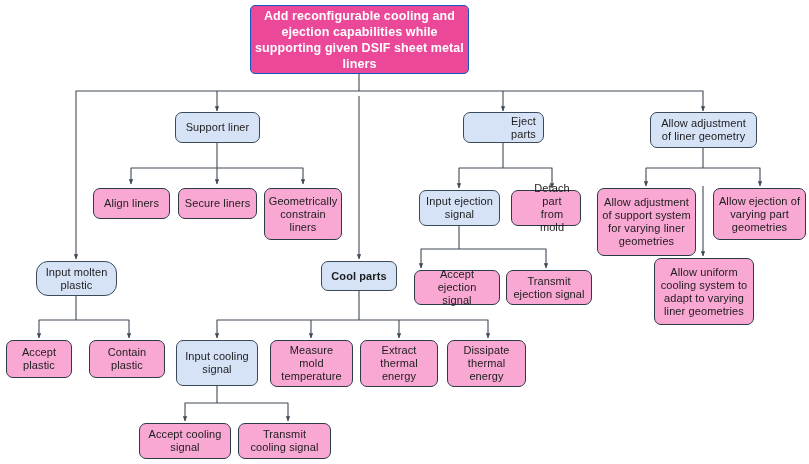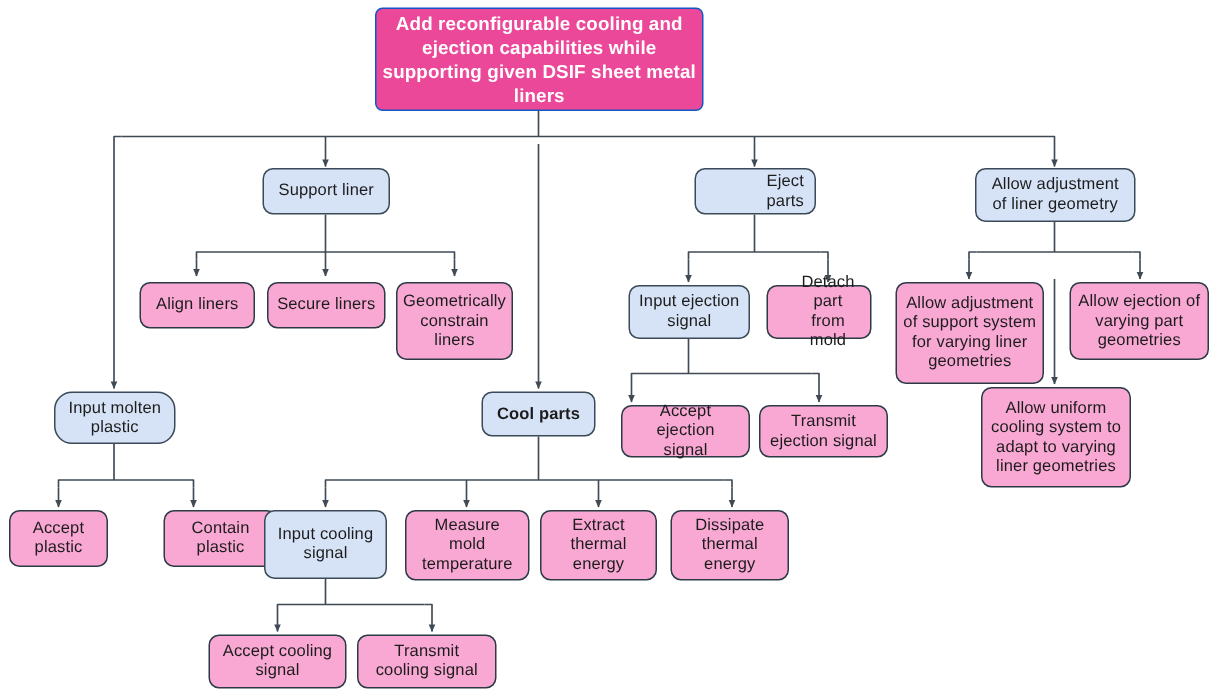--- a/index.html
+++ b/index.html
@@ -223,21 +223,21 @@
   <div class="node white" style="left:506px; top:270px; width:86px; height:35px;">
     <span class="lbl">Transmit
 ejection signal</span>
   </div>
 
   <div class="node white" style="left:6px; top:340px; width:66px; height:38px;">
     <span class="lbl">Accept
 plastic</span>
   </div>
 
-  <div class="node white" style="left:89px; top:340px; width:76px; height:38px;margin-left:20px;">
+  <div class="node white" style="left:89px; top:340px; width:76px; height:38px;">
     <span class="lbl">Contain
 plastic</span>
   </div>
 
   <div class="node blue" style="left:176px; top:340px; width:82px; height:46px;">
     <span class="lbl">Input cooling
 signal</span>
   </div>
 
   <div class="node white" style="left:270px; top:340px; width:83px; height:47px;">

